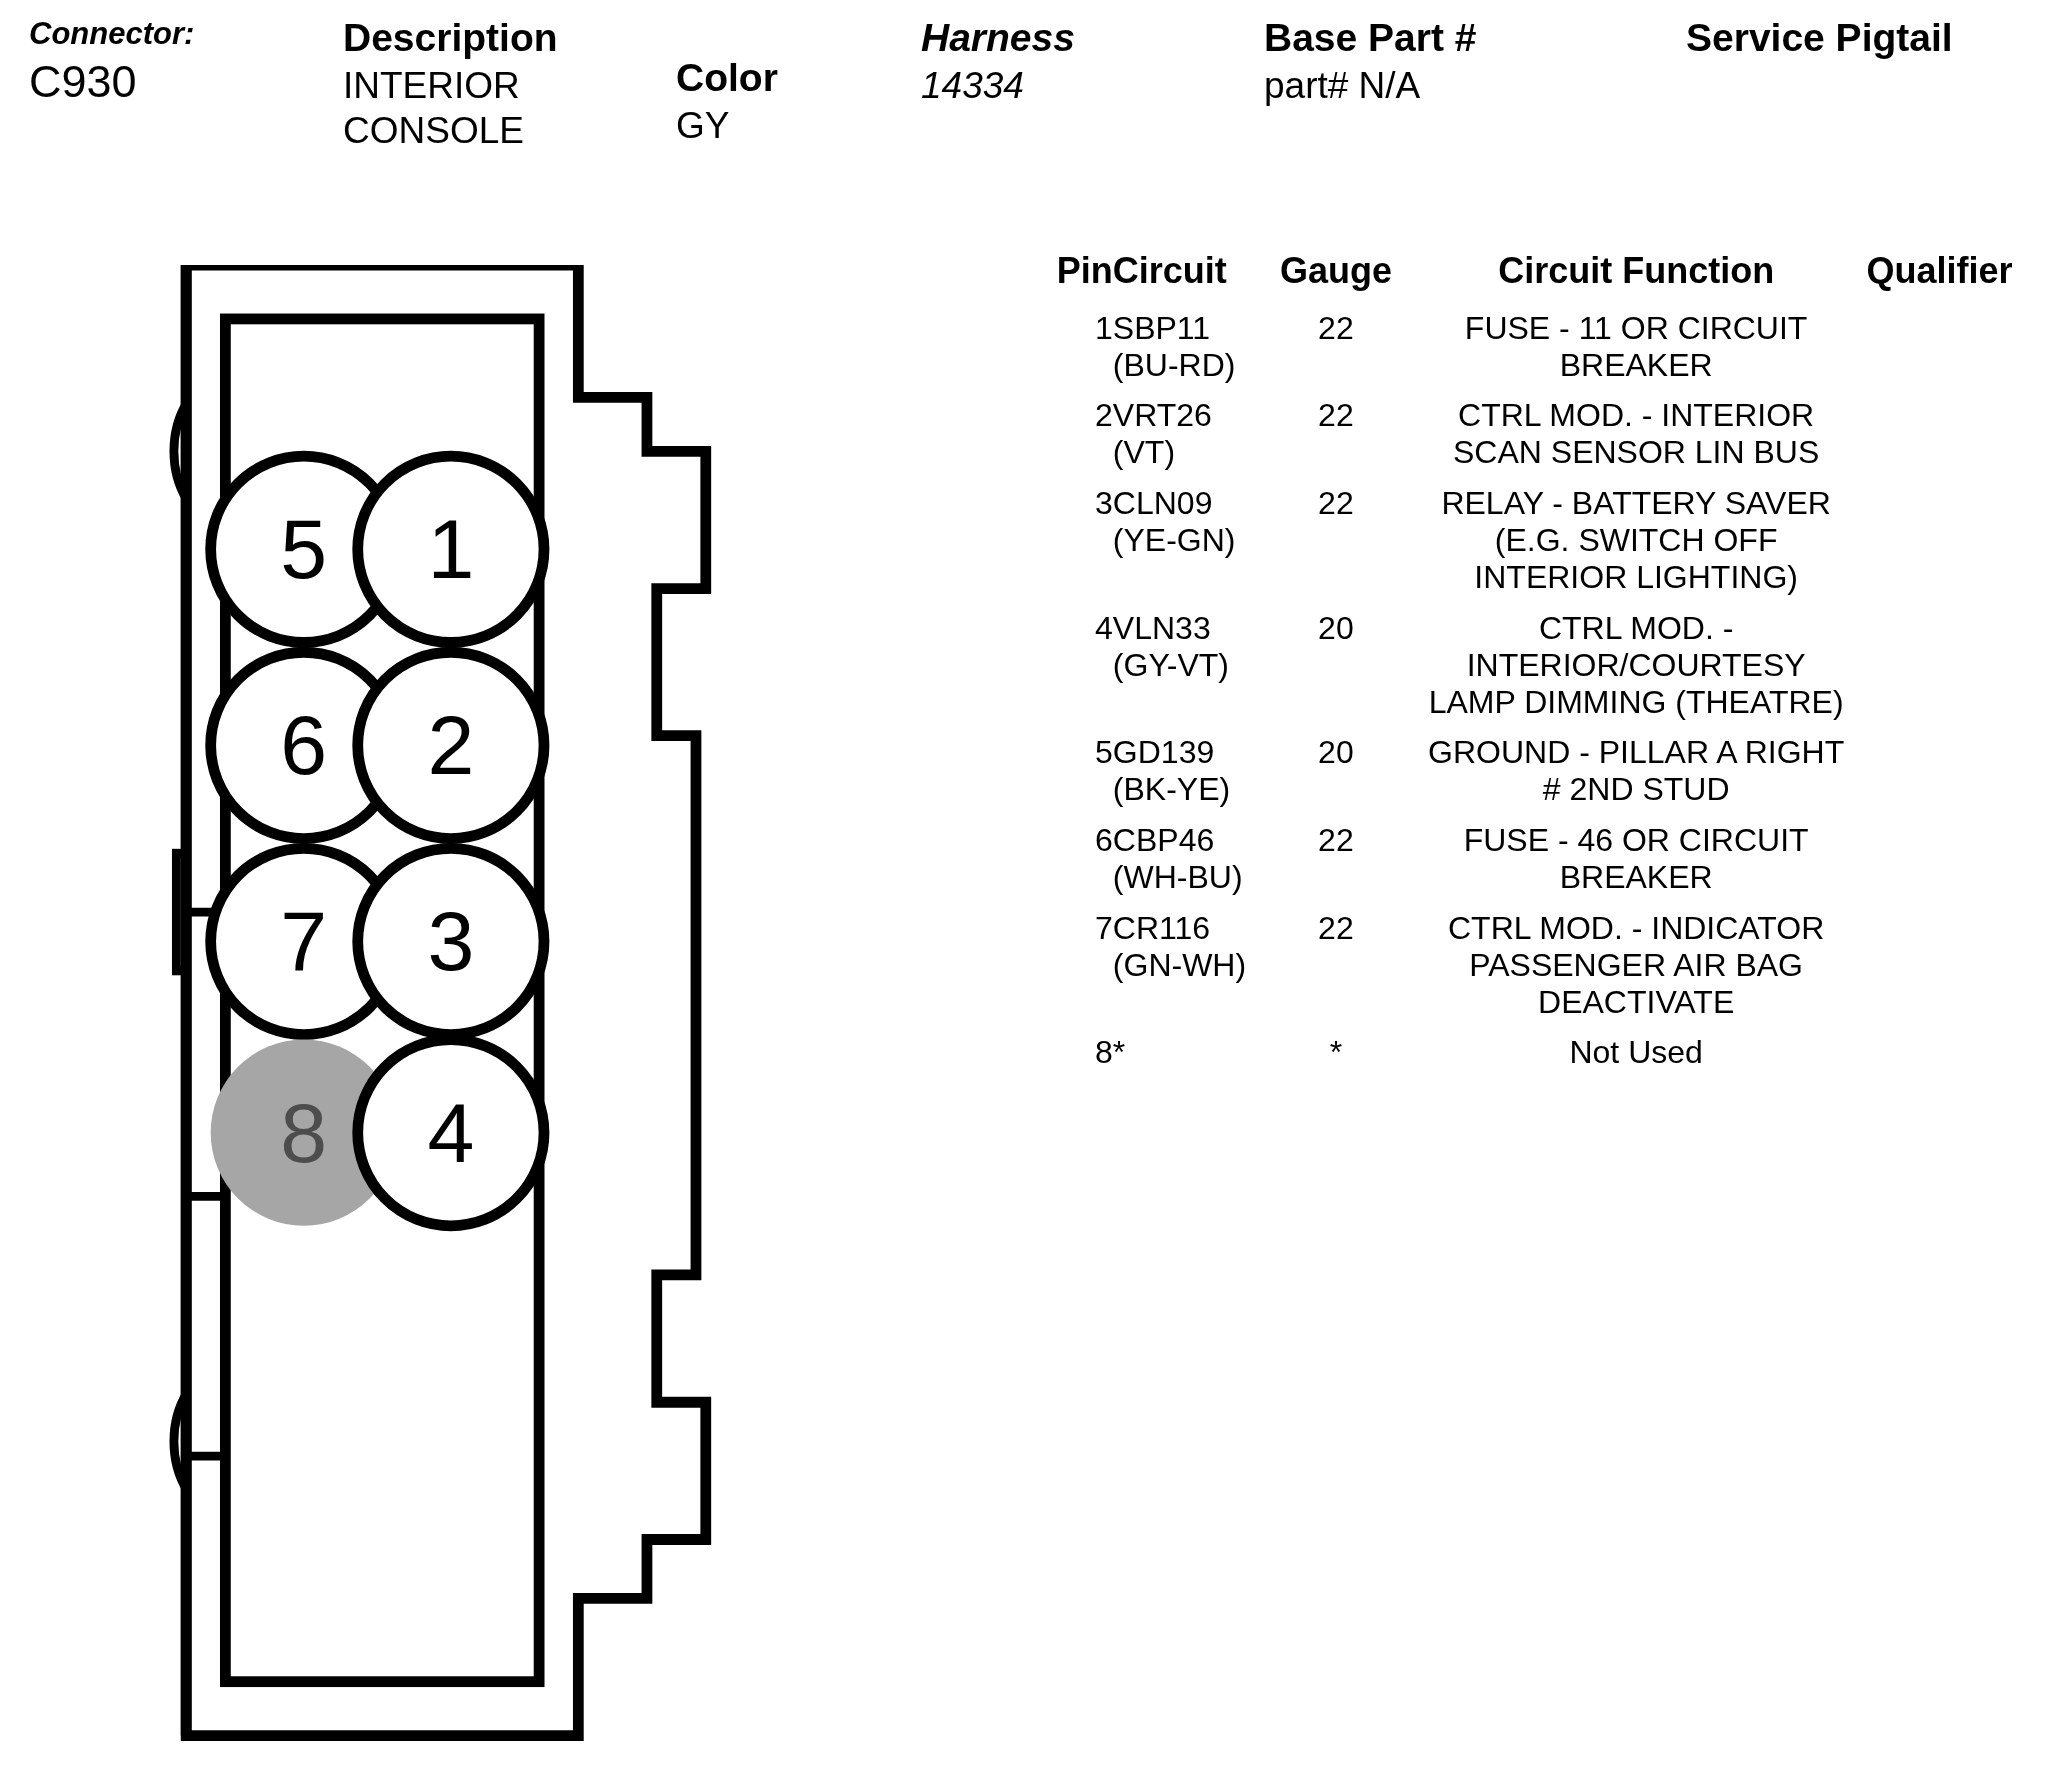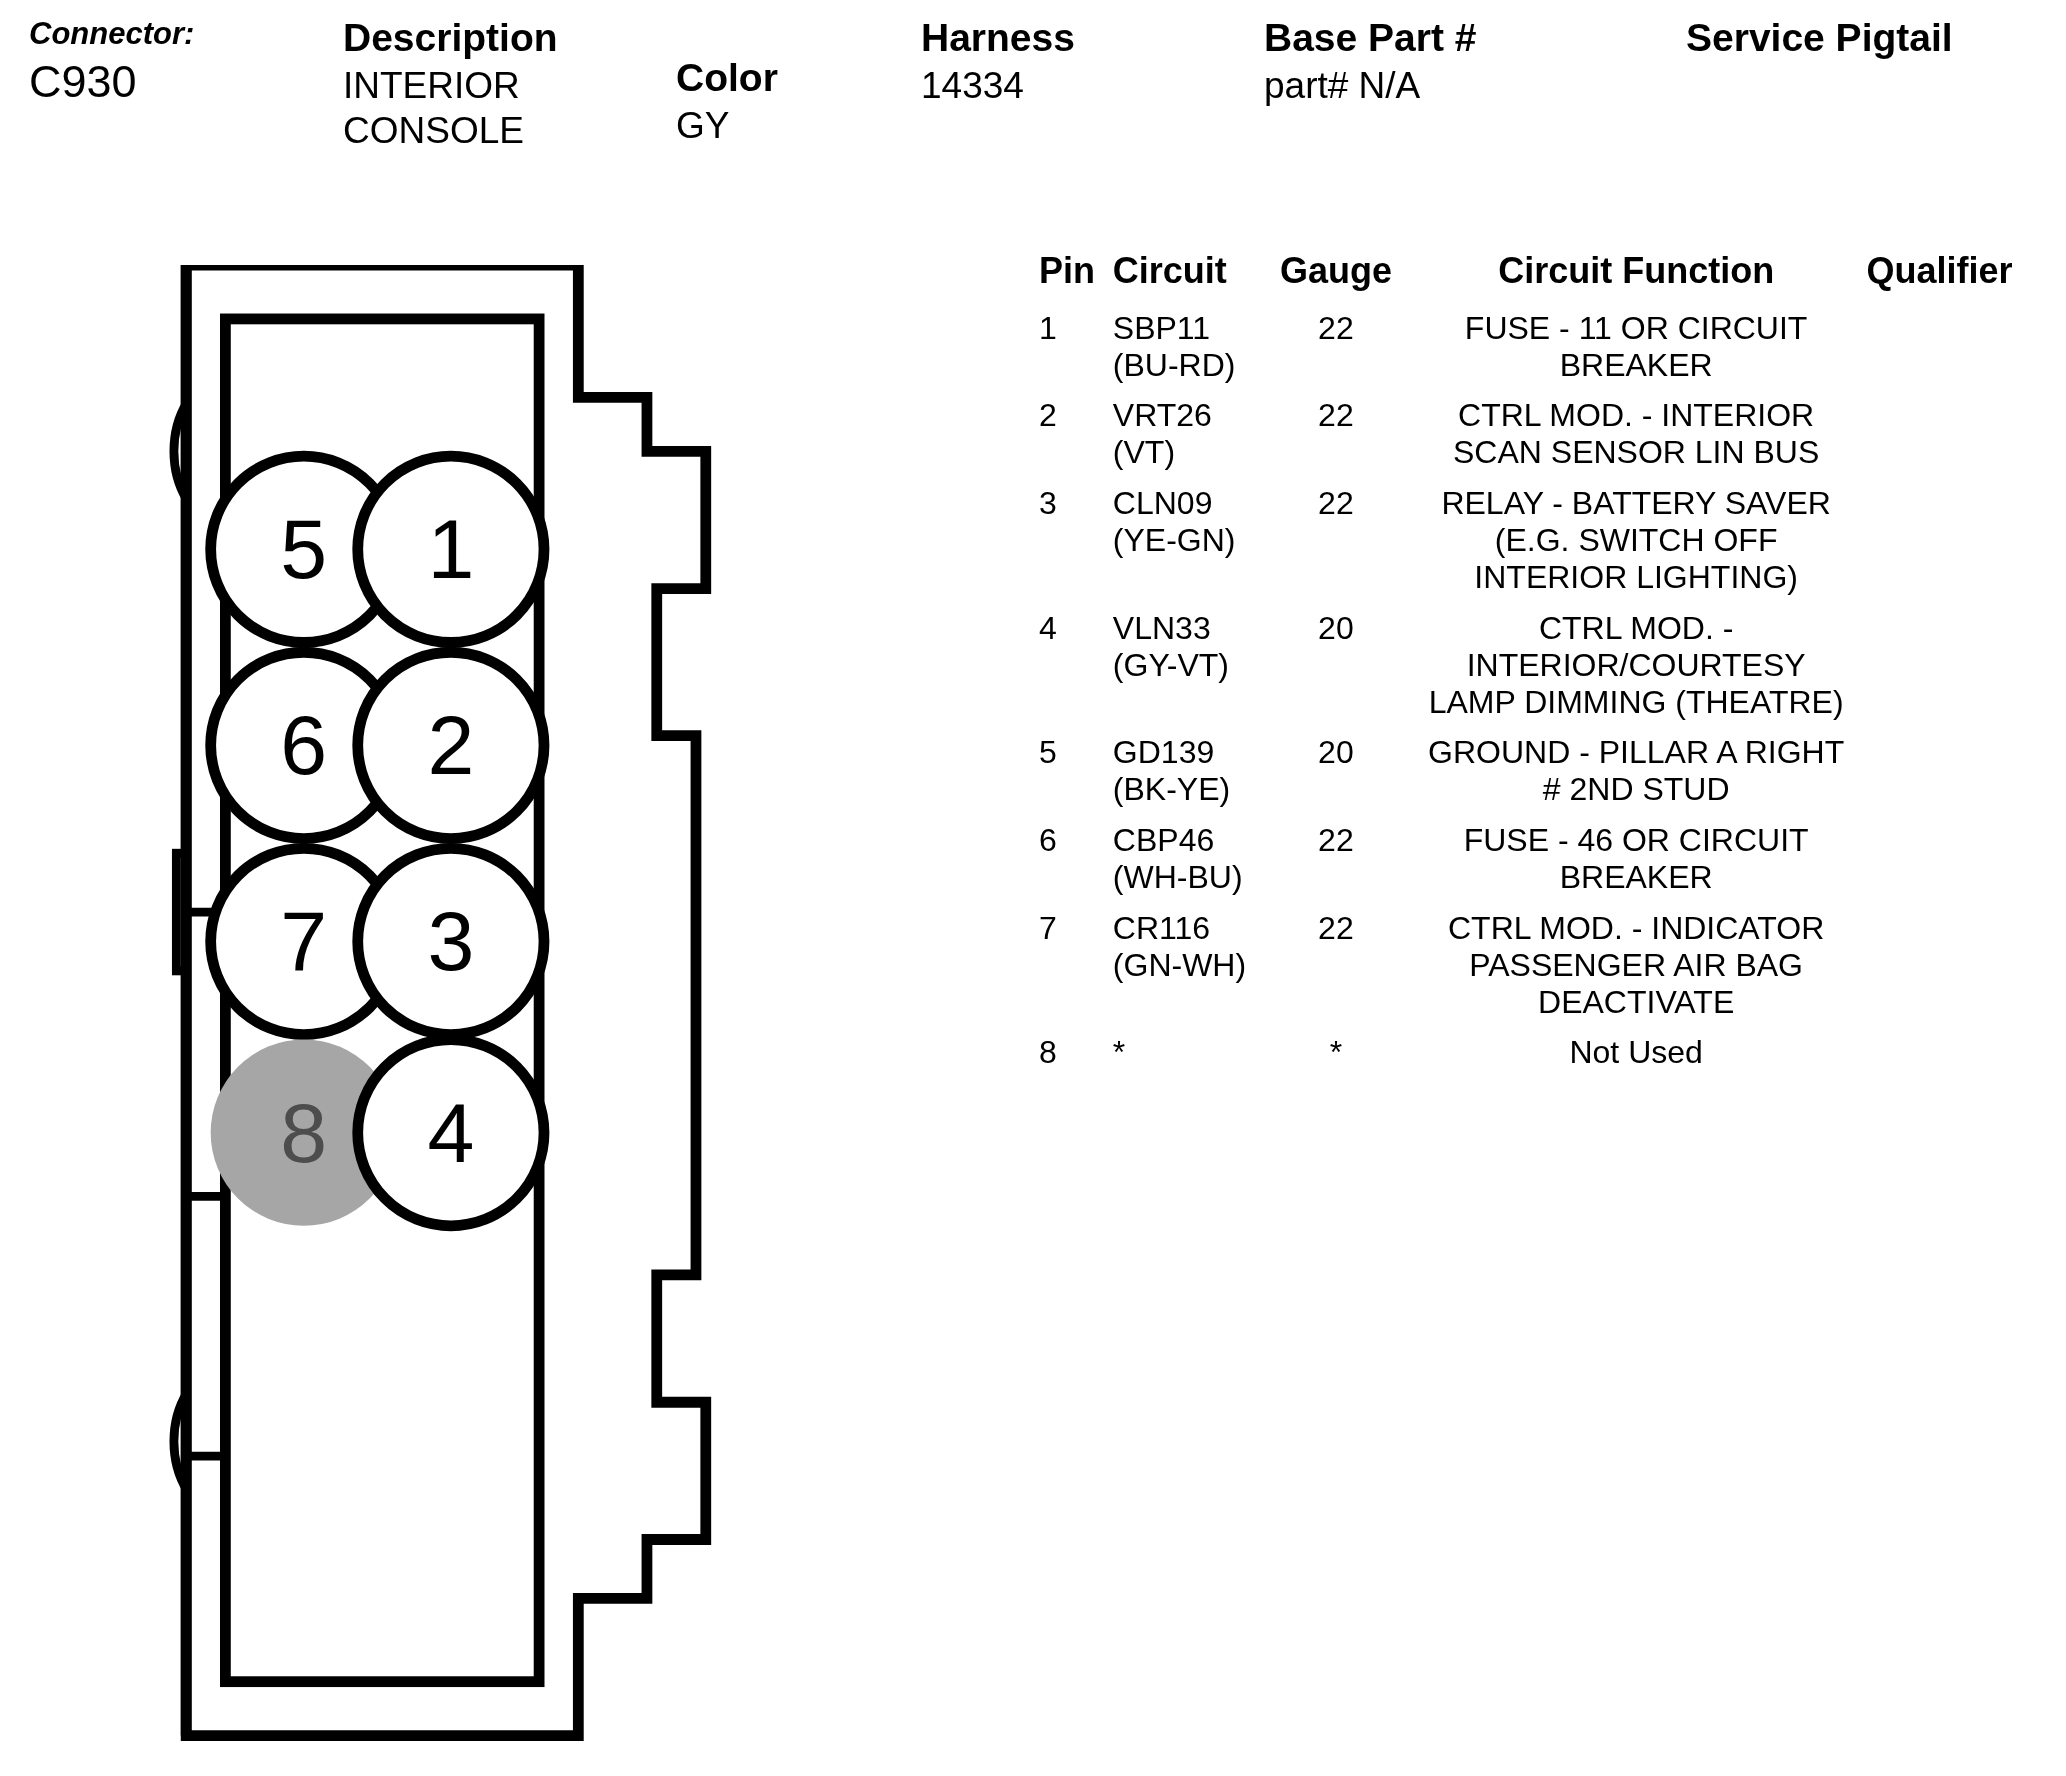--- a/index.html
+++ b/index.html
@@ -44,21 +44,21 @@
   #hdr-connector {
     left: 29px;
     top: 7.8px;
     text-align: left;
   }
   #hdr-connector .hdr-title { font-size: 31px; font-style: italic; }
   #hdr-connector .hdr-value { font-size: 45px; font-weight: normal; }
 
   #hdr-description { left: 343px; top: 11.8px; width: 294px; }
   #hdr-color       { left: 676px; top: 12px; width: 196px; margin-top: 40px; }
-  #hdr-harness     { left: 921px; top: 11.8px; width: 255px; }
+  #hdr-harness     { left: 921px; top: 11.8px; width: 255px; font-style: italic; }
   #hdr-basepart    { left: 1264px; top: 11.8px; width: 314px; }
   #hdr-pigtail     { left: 1686px; top: 11.8px; width: 353px; }
 
   
   #connector-drawing {
     position: absolute;
     left: 137px;
     top: 265px;
     width: 765px;
     height: 1500px;
@@ -83,21 +83,21 @@
     white-space: nowrap;
   }
   td {
     font-size: 32px;
     vertical-align: top;
     padding: 0 0 13.7px 0;
     line-height: 37px;
   }
   th.col-pin, td.col-pin {
     width: 78px;
-    text-align: left;
+    text-align: right;
     margin-top: 23px;
   }
   th.col-circuit, td.col-circuit {
     width: 172px;
     text-align: left;
   }
   th.col-gauge, td.col-gauge {
     width: 127px;
     text-align: center;
   }

